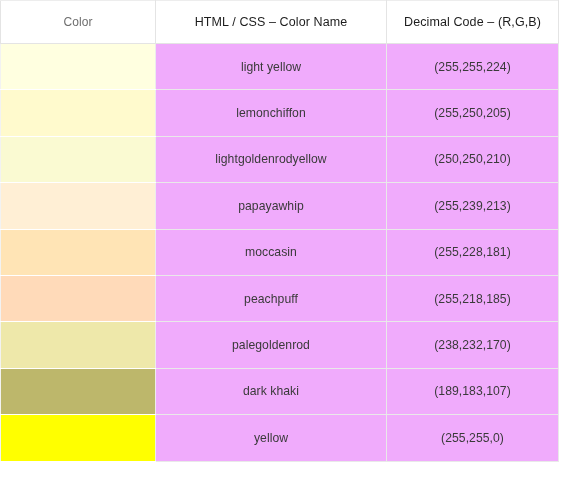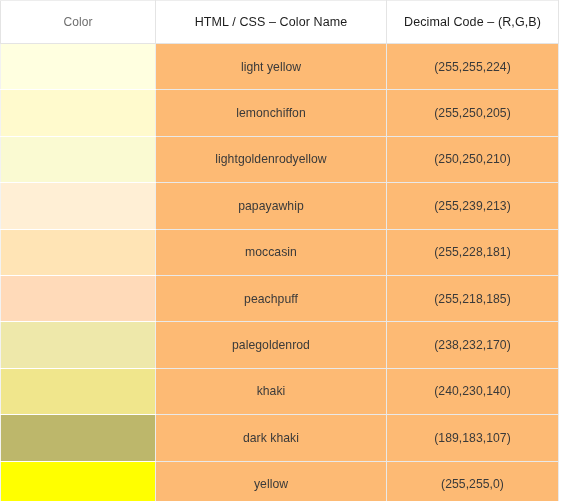--- a/index.html
+++ b/index.html
@@ -63,21 +63,21 @@
     height: 45.4px;
   }
 
   tbody td {
     border: 1px solid #e9e9e9;
     font-size: 12.2px;
     color: #3a3a3a;
     text-align: center;
     vertical-align: middle;
     padding: 0 21px;
-    background: #fdba74;
+    background: #f0abfc;
   }
 
   tbody td.cell-swatch {
     padding: 0;
     border-left: 1px solid #f2f2f2;
     border-right: 1px solid #ececec;
     border-top: 1px solid #ffffff;
     border-bottom: 1px solid #ffffff;
     background: #ffffff;
   }
@@ -160,27 +160,20 @@
         </tr>
         <tr class="data-row">
           <td class="cell-swatch">
             <span class="swatch-fill" style="background: rgb(238, 232, 170);"></span>
           </td>
           <td class="cell-name">palegoldenrod</td>
           <td class="cell-code">(238,232,170)</td>
         </tr>
         <tr class="data-row">
           <td class="cell-swatch">
-            <span class="swatch-fill" style="background: rgb(240, 230, 140);"></span>
-          </td>
-          <td class="cell-name">khaki</td>
-          <td class="cell-code">(240,230,140)</td>
-        </tr>
-        <tr class="data-row">
-          <td class="cell-swatch">
             <span class="swatch-fill" style="background: rgb(189, 183, 107);"></span>
           </td>
           <td class="cell-name">dark khaki</td>
           <td class="cell-code">(189,183,107)</td>
         </tr>
         <tr class="data-row">
           <td class="cell-swatch">
             <span class="swatch-fill" style="background: rgb(255, 255, 0);"></span>
           </td>
           <td class="cell-name">yellow</td>

